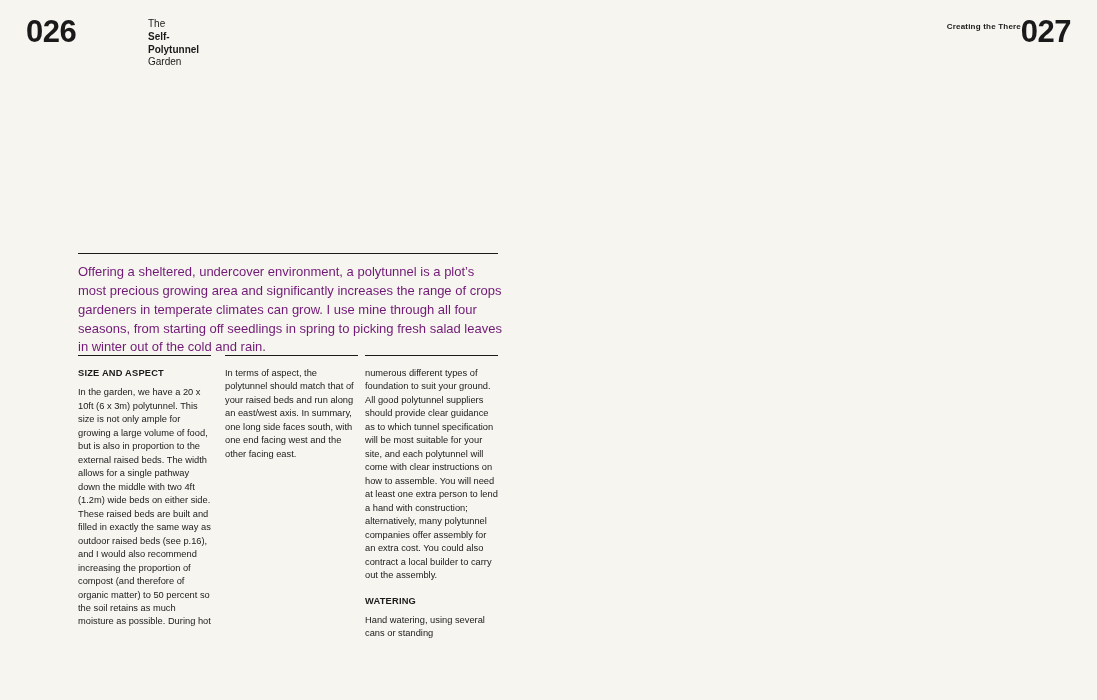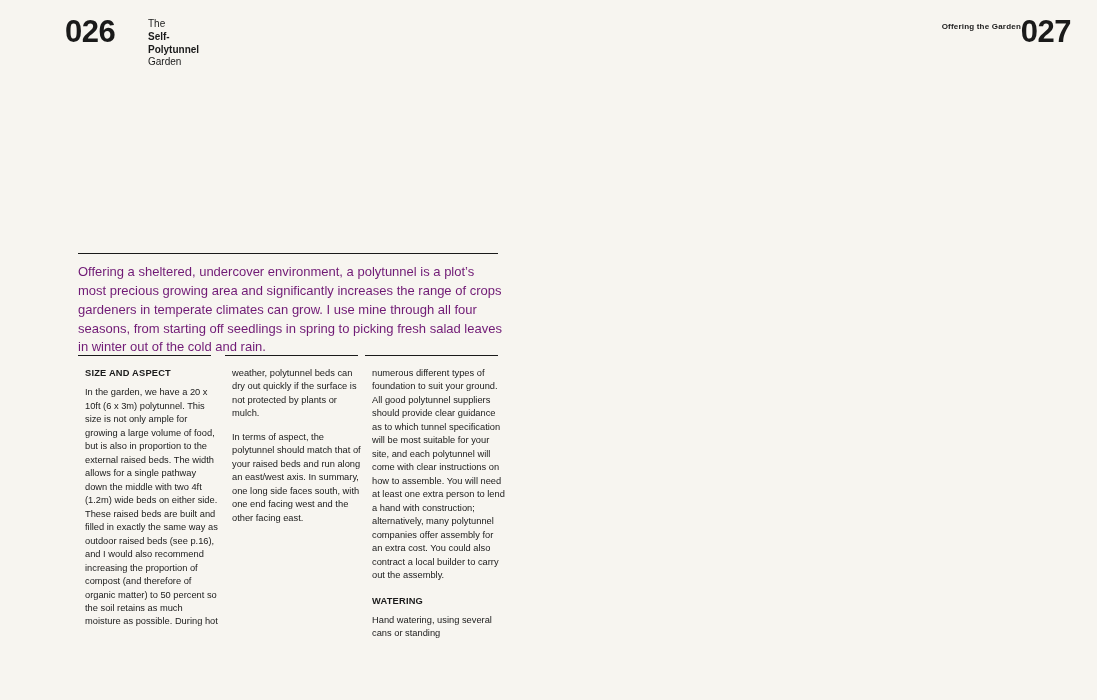--- a/index.html
+++ b/index.html
@@ -50,21 +50,21 @@
 
   
   .folio {
     position: absolute;
     top: 14px;
     font-size: 31px;
     font-weight: bold;
     letter-spacing: -0.5px;
     color: #1a1a1a;
   }
-  .folio.left { left: 26px; margin-left: 39px; }
+  .folio.left { left: 26px; }
   .folio.right { right: 26px; }
 
   .book-title {
     position: absolute;
     left: 148px;
     top: 18px;
     font-size: 10px;
     line-height: 1.28;
     color: #1a1a1a;
     width: 120px;
@@ -113,21 +113,20 @@
     color: #701a75;
   }
 
   .col {
     position: absolute;
     top: 367px;
     font-size: 9.3px;
     line-height: 1.45;
     color: #1a1a1a;
     width: 133px;
-    margin-left: 7px;
   }
   .col.c1 { left: 78px; }
   .col.c2 { left: 225px; }
   .col.c3 { left: 365px; }
 
   .sec-head {
     font-size: 9.3px;
     font-weight: bold;
     letter-spacing: 0.2px;
     margin: 0 0 6px 0;
@@ -165,30 +164,29 @@
     <div class="rule col-rule c1"></div>
     <div class="rule col-rule c2"></div>
     <div class="rule col-rule c3"></div>
 
     <div class="col c1">
       <div class="sec-head">SIZE AND ASPECT</div>
       <p>In the garden, we have a 20 x 10ft (6 x 3m) polytunnel. This size is not only ample for growing a large volume of food, but is also in proportion to the external raised beds. The width allows for a single pathway down the middle with two 4ft (1.2m) wide beds on either side. These raised beds are built and filled in exactly the same way as outdoor raised beds (see p.16), and I would also recommend increasing the proportion of compost (and therefore of organic matter) to 50 percent so the soil retains as much moisture as possible. During hot</p>
     </div>
 
     <div class="col c2">
-      <p>weather, polytunnel beds can dry out quickly if the surface is not protected by plants or mulch.</p>
       <p>In terms of aspect, the polytunnel should match that of your raised beds and run along an east/west axis. In summary, one long side faces south, with one end facing west and the other facing east.</p>
     </div>
 
     <div class="col c3">
       <p>numerous different types of foundation to suit your ground. All good polytunnel suppliers should provide clear guidance as to which tunnel specification will be most suitable for your site, and each polytunnel will come with clear instructions on how to assemble. You will need at least one extra person to lend a hand with construction; alternatively, many polytunnel companies offer assembly for an extra cost. You could also contract a local builder to carry out the assembly.</p>
       <div class="sec-head spaced">WATERING</div>
       <p>Hand watering, using several cans or standing</p>
     </div>
   </div>
 
   <div class="page right">
 
     <div class="folio right">027</div>
-    <div class="running-head">Offering the Garden</div>
+    <div class="running-head">Creating the There</div>
 
   </div>
 </div>
 
 </body></html>

